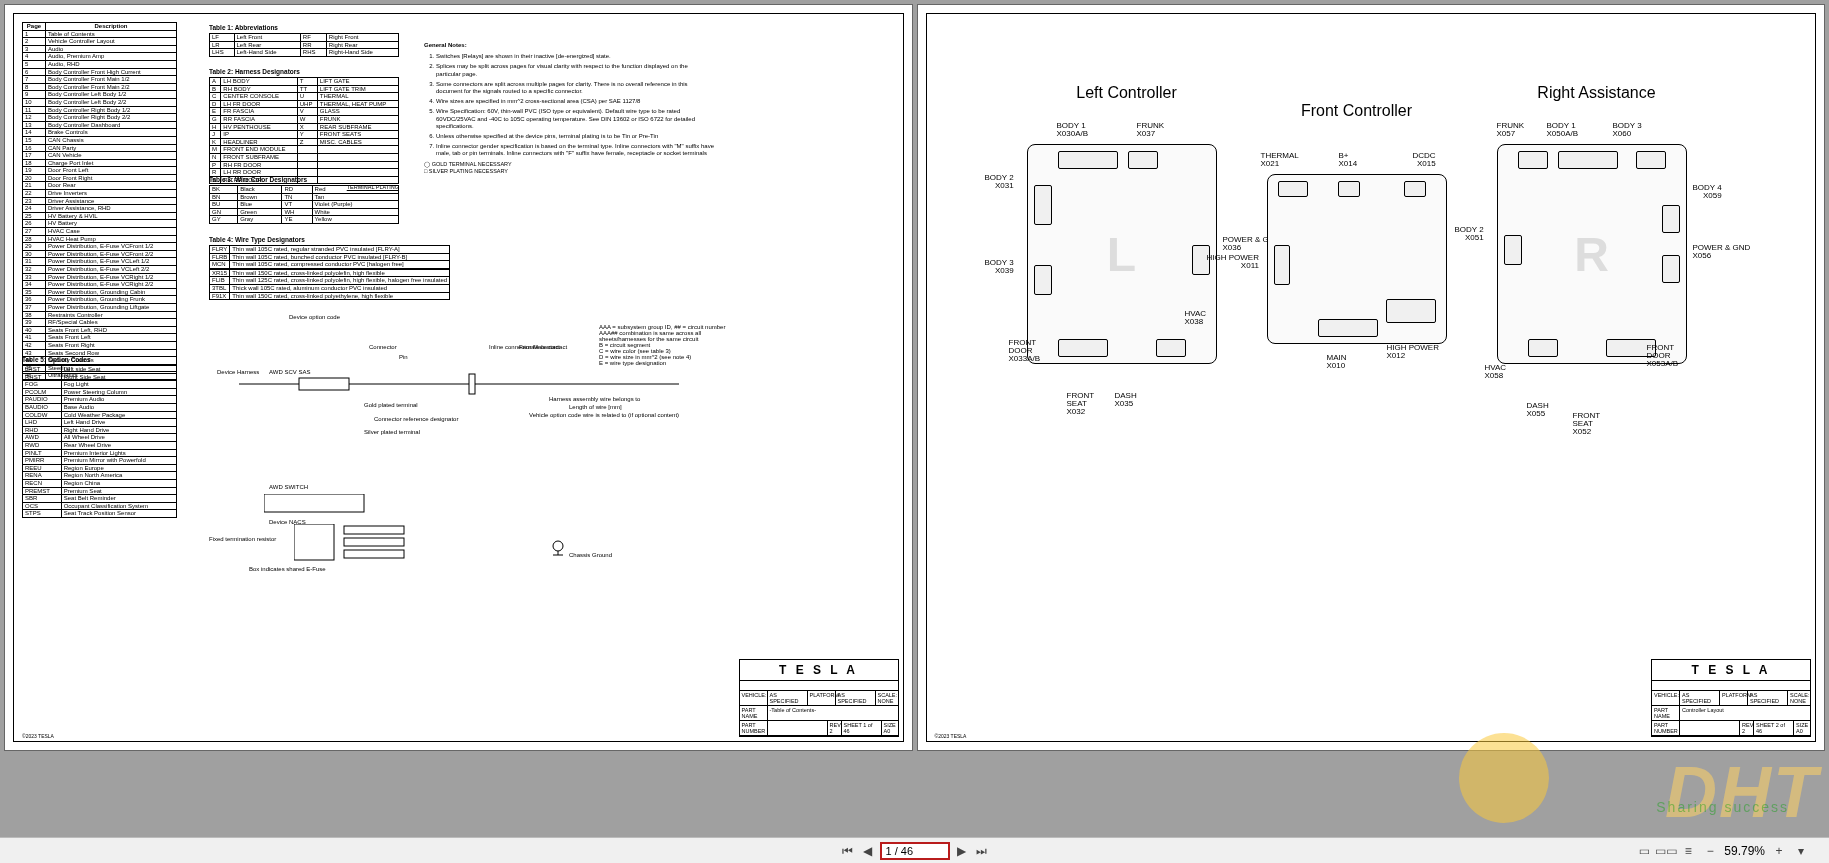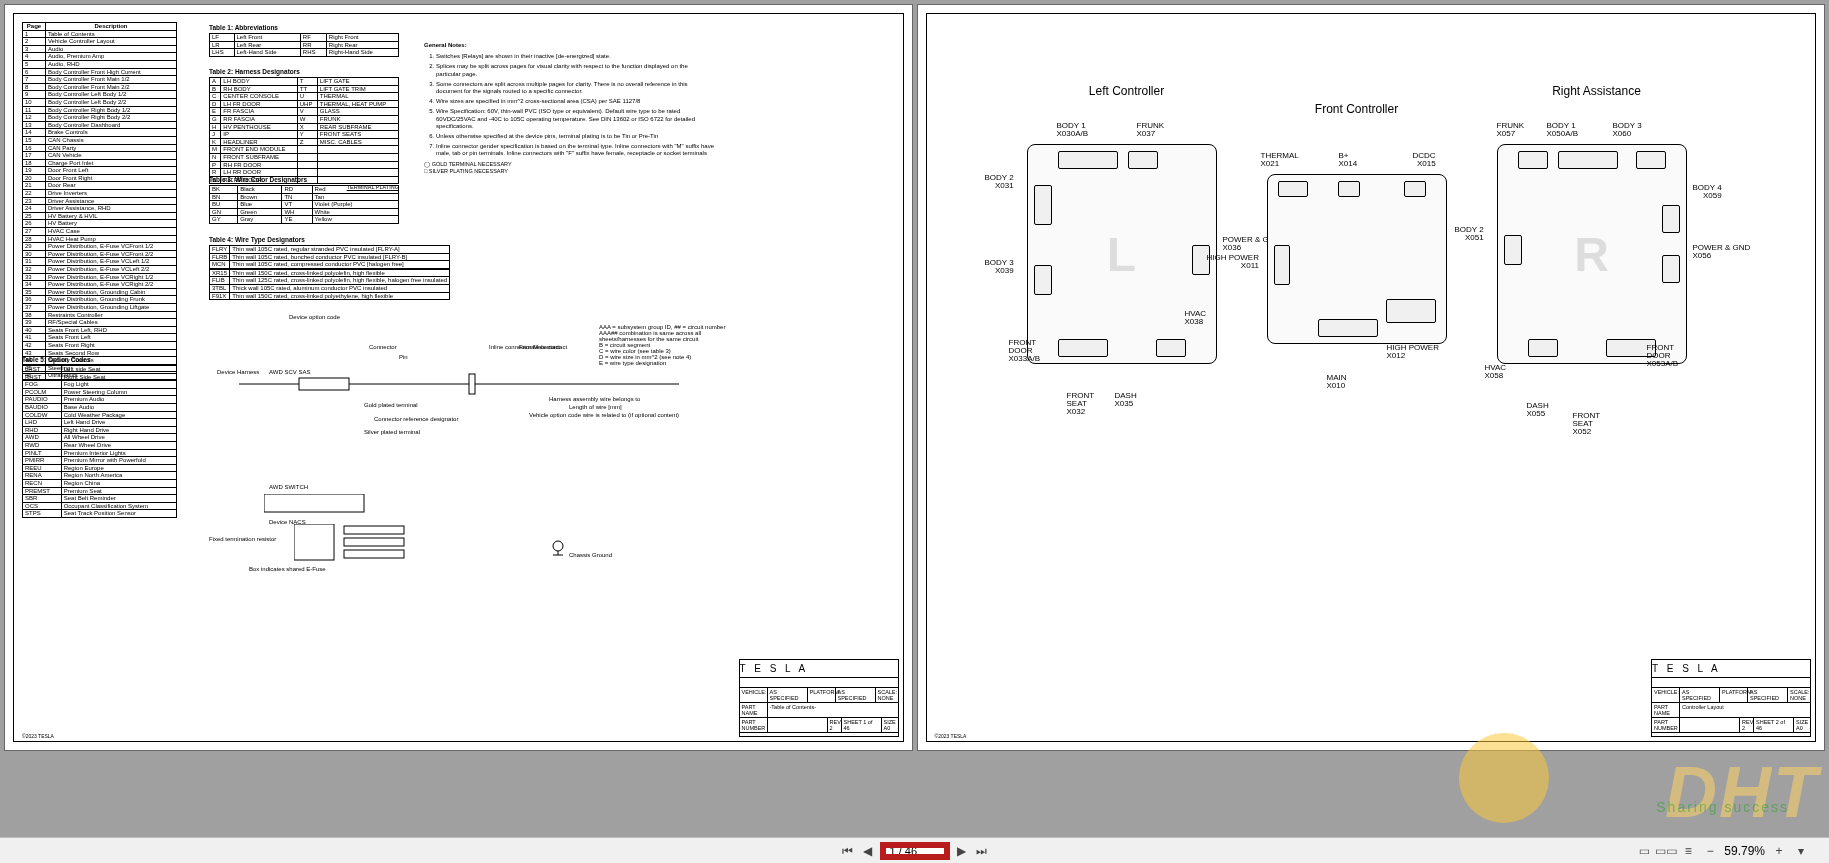--- a/index.html
+++ b/index.html
@@ -24,35 +24,35 @@
 .notes .hd { font-weight: bold; margin-bottom: 4px; }
 .notes ol { margin-left: 12px; }
 .notes li { margin-bottom: 3px; }
 
 .optcodes { position: absolute; left: 8px; top: 340px; width: 155px; }
 
 .diagram-area { position: absolute; left: 195px; top: 300px; right: 8px; bottom: 90px; font-size: 5.5px; }
 .ctr-label { position: absolute; font-size: 6px; }
 
 .titleblock { position: absolute; right: 4px; bottom: 4px; width: 160px; height: 78px; border: 1px solid #000; font-size: 5.5px; background: #fff; }
-.titleblock .brand { font-size: 10px; letter-spacing: 3px; font-weight: normal; border-bottom: 1px solid #000; padding: 3px 0; }
+.titleblock .brand { text-align: center; font-size: 12px; letter-spacing: 3px; font-weight: bold; border-bottom: 1px solid #000; padding: 3px 0; }
 .titleblock .row { display: flex; border-bottom: 1px solid #000; }
 .titleblock .row > div { border-right: 1px solid #000; padding: 1px 2px; }
 .titleblock .row > div:last-child { border-right: none; }
 
 
-.ctrl-title { position: absolute; font-size: 12px; font-weight: normal; text-align: center; }
+.ctrl-title { position: absolute; font-size: 16px; font-weight: normal; text-align: center; }
 .controller-box { position: absolute; border: 1.5px solid #000; border-radius: 8px; background: #fafafa; }
 .conn-label { position: absolute; font-size: 8px; line-height: 1; white-space: nowrap; }
 .conn-pad { position: absolute; background: #f0f0f0; border: 1px solid #000; border-radius: 2px; }
 
 
 .toolbar { position: absolute; bottom: 0; left: 0; right: 0; height: 26px; background: #f0f0f0; border-top: 1px solid #bbb; display: flex; align-items: center; justify-content: center; gap: 4px; font-size: 12px; }
 .toolbar .btn { width: 16px; height: 16px; display: inline-flex; align-items: center; justify-content: center; cursor: pointer; color: #444; }
-.toolbar .pagebox { width: 70px; height: 18px; font-size: 11px; padding: 0 4px; border: 6px solid #b91c1c; }
+.toolbar .pagebox { width: 70px; height: 18px; font-size: 11px; padding: 0 4px; border: 2px solid #b91c1c; }
 .zoom-group { position: absolute; right: 20px; display: flex; align-items: center; gap: 6px; }
 .watermark { position: absolute; right: 10px; bottom: 30px; font-size: 72px; font-weight: 900; font-style: italic; color: rgba(255,210,100,0.55); letter-spacing: 2px; z-index: 50; pointer-events: none; }
 .wm-circle { position: absolute; right: 280px; bottom: 40px; width: 90px; height: 90px; border-radius: 50%; background: rgba(250,200,60,0.55); z-index: 49; }
 .success-txt { position: absolute; right: 40px; bottom: 48px; font-size: 14px; color: rgba(0,160,0,0.4); z-index: 50; letter-spacing: 2px; }
 
 .footer-credit { position: absolute; left: 8px; bottom: 2px; font-size: 5px; }
 </style>
 </head>
 <body>
 
@@ -685,21 +685,21 @@
       <div class="conn-label" style="left:334px;top:138px;white-space:pre;">THERMAL
 X021</div>
       <div class="conn-label" style="left:412px;top:138px;white-space:pre;">B+
 X014</div>
       <div class="conn-label" style="left:486px;top:138px;white-space:pre;text-align:right;">DCDC
 X015</div>
       <div class="conn-label" style="left:280px;top:240px;white-space:pre;text-align:right;">HIGH POWER
 X011</div>
       <div class="conn-label" style="left:460px;top:330px;white-space:pre;">HIGH POWER
 X012</div>
-      <div class="conn-label" style="left:400px;top:360px;white-space:pre;">MAIN
+      <div class="conn-label" style="left:400px;top:340px;white-space:pre;">MAIN
 X010</div>
 
       <div class="controller-box" style="left:570px;top:130px;width:190px;height:220px;">
         <div style="position:absolute;left:50%;top:50%;transform:translate(-50%,-50%);font-size:48px;color:#ddd;font-weight:bold;">R</div>
         <div class="conn-pad" style="left:20px;top:6px;width:30px;height:18px;"></div>
         <div class="conn-pad" style="left:60px;top:6px;width:60px;height:18px;"></div>
         <div class="conn-pad" style="right:20px;top:6px;width:30px;height:18px;"></div>
         <div class="conn-pad" style="left:6px;top:90px;width:18px;height:30px;"></div>
         <div class="conn-pad" style="right:6px;top:60px;width:18px;height:28px;"></div>
         <div class="conn-pad" style="right:6px;top:110px;width:18px;height:28px;"></div>

